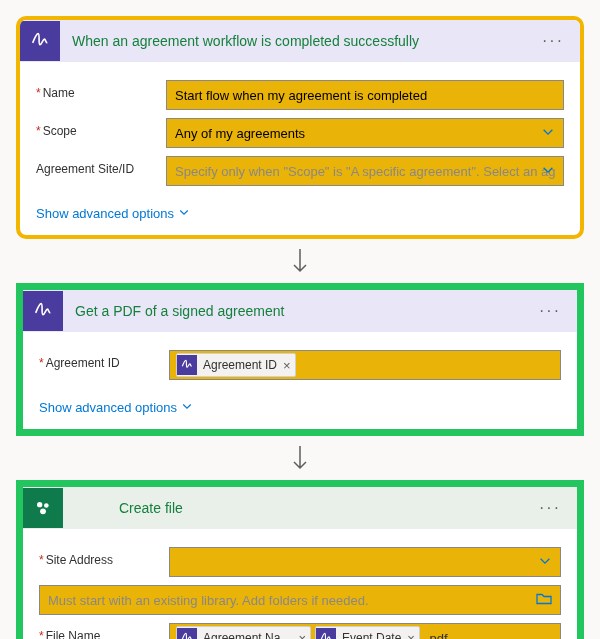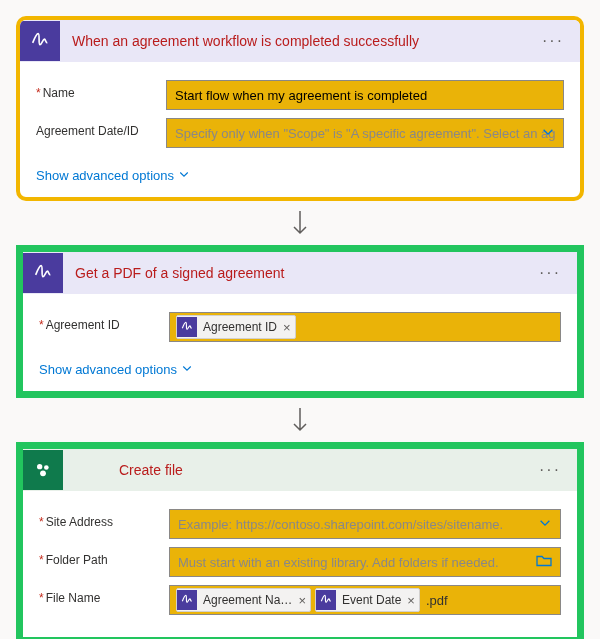--- a/index.html
+++ b/index.html
@@ -38,21 +38,21 @@
     justify-content: center;
     color: #fff;
     flex-shrink: 0;
   }
   .icon-box.adobe { background: #4a3b9e; }
   .icon-box.sp { background: #0f7a4c; }
   .header-title {
     flex: 1;
     padding-left: 12px;
     font-size: 14px;
-    color: #b91c1c;
+    color: #15803d;
   }
   .ellipsis {
     font-size: 16px;
     letter-spacing: 2px;
     color: #605e5c;
     cursor: pointer;
     padding: 4px 6px;
   }
   .card-body {
     padding: 10px 16px 14px 16px;
@@ -173,21 +173,32 @@
     <div class="ellipsis">···</div>
   </div>
   <div class="card-body">
     <div class="row">
       <div class="row-label req">Name</div>
       <div class="field">
         <input value="Start flow when my agreement is completed" style="">
       </div>
     </div>
     <div class="row">
-      <div class="row-label">Agreement Date/ID</div>
+      <div class="row-label req">Scope</div>
+      <div class="field">
+        <input value="Any of my agreements" style="">
+        <span class="chevron">
+          <svg width="14" height="14" viewBox="0 0 16 16" fill="none" stroke="#0078d4" stroke-width="1.5">
+              <path d="M3 6l5 5 5-5"></path>
+            </svg>
+        </span>
+      </div>
+    </div>
+    <div class="row">
+      <div class="row-label">Agreement Site/ID</div>
       <div class="field">
         <input placeholder="Specify only when &quot;Scope&quot; is &quot;A specific agreement&quot;. Select an agreemen" style="">
         <span class="chevron">
           <svg width="14" height="14" viewBox="0 0 16 16" fill="none" stroke="#0078d4" stroke-width="1.5">
               <path d="M3 6l5 5 5-5"></path>
             </svg>
         </span>
       </div>
     </div>
     <div class="adv">
@@ -262,30 +273,28 @@
           <circle cx="12" cy="16" r="3.5"></circle>
         </svg>
     </div>
     <div class="header-title">Create file</div>
     <div class="ellipsis">···</div>
   </div>
   <div class="card-body">
     <div class="row">
       <div class="row-label req">Site Address</div>
       <div class="field">
-        <input placeholder="Example: https://contoso.sharepoint.com/sites/sitename." style="">
         <span class="chevron">
           <svg width="14" height="14" viewBox="0 0 16 16" fill="none" stroke="#0078d4" stroke-width="1.5">
               <path d="M3 6l5 5 5-5"></path>
             </svg>
         </span>
       </div>
     </div>
     <div class="row">
-      <div class="row-label req">Folder Path</div>
       <div class="field">
         <input placeholder="Must start with an existing library. Add folders if needed." style="">
         <span class="folder-ico">
           <svg width="16" height="14" viewBox="0 0 16 14" fill="none" stroke="#0078d4" stroke-width="1.3">
               <path d="M1 3 V12 H15 V5 H8 L6 3 Z"></path>
             </svg>
         </span>
       </div>
     </div>
     <div class="row">

